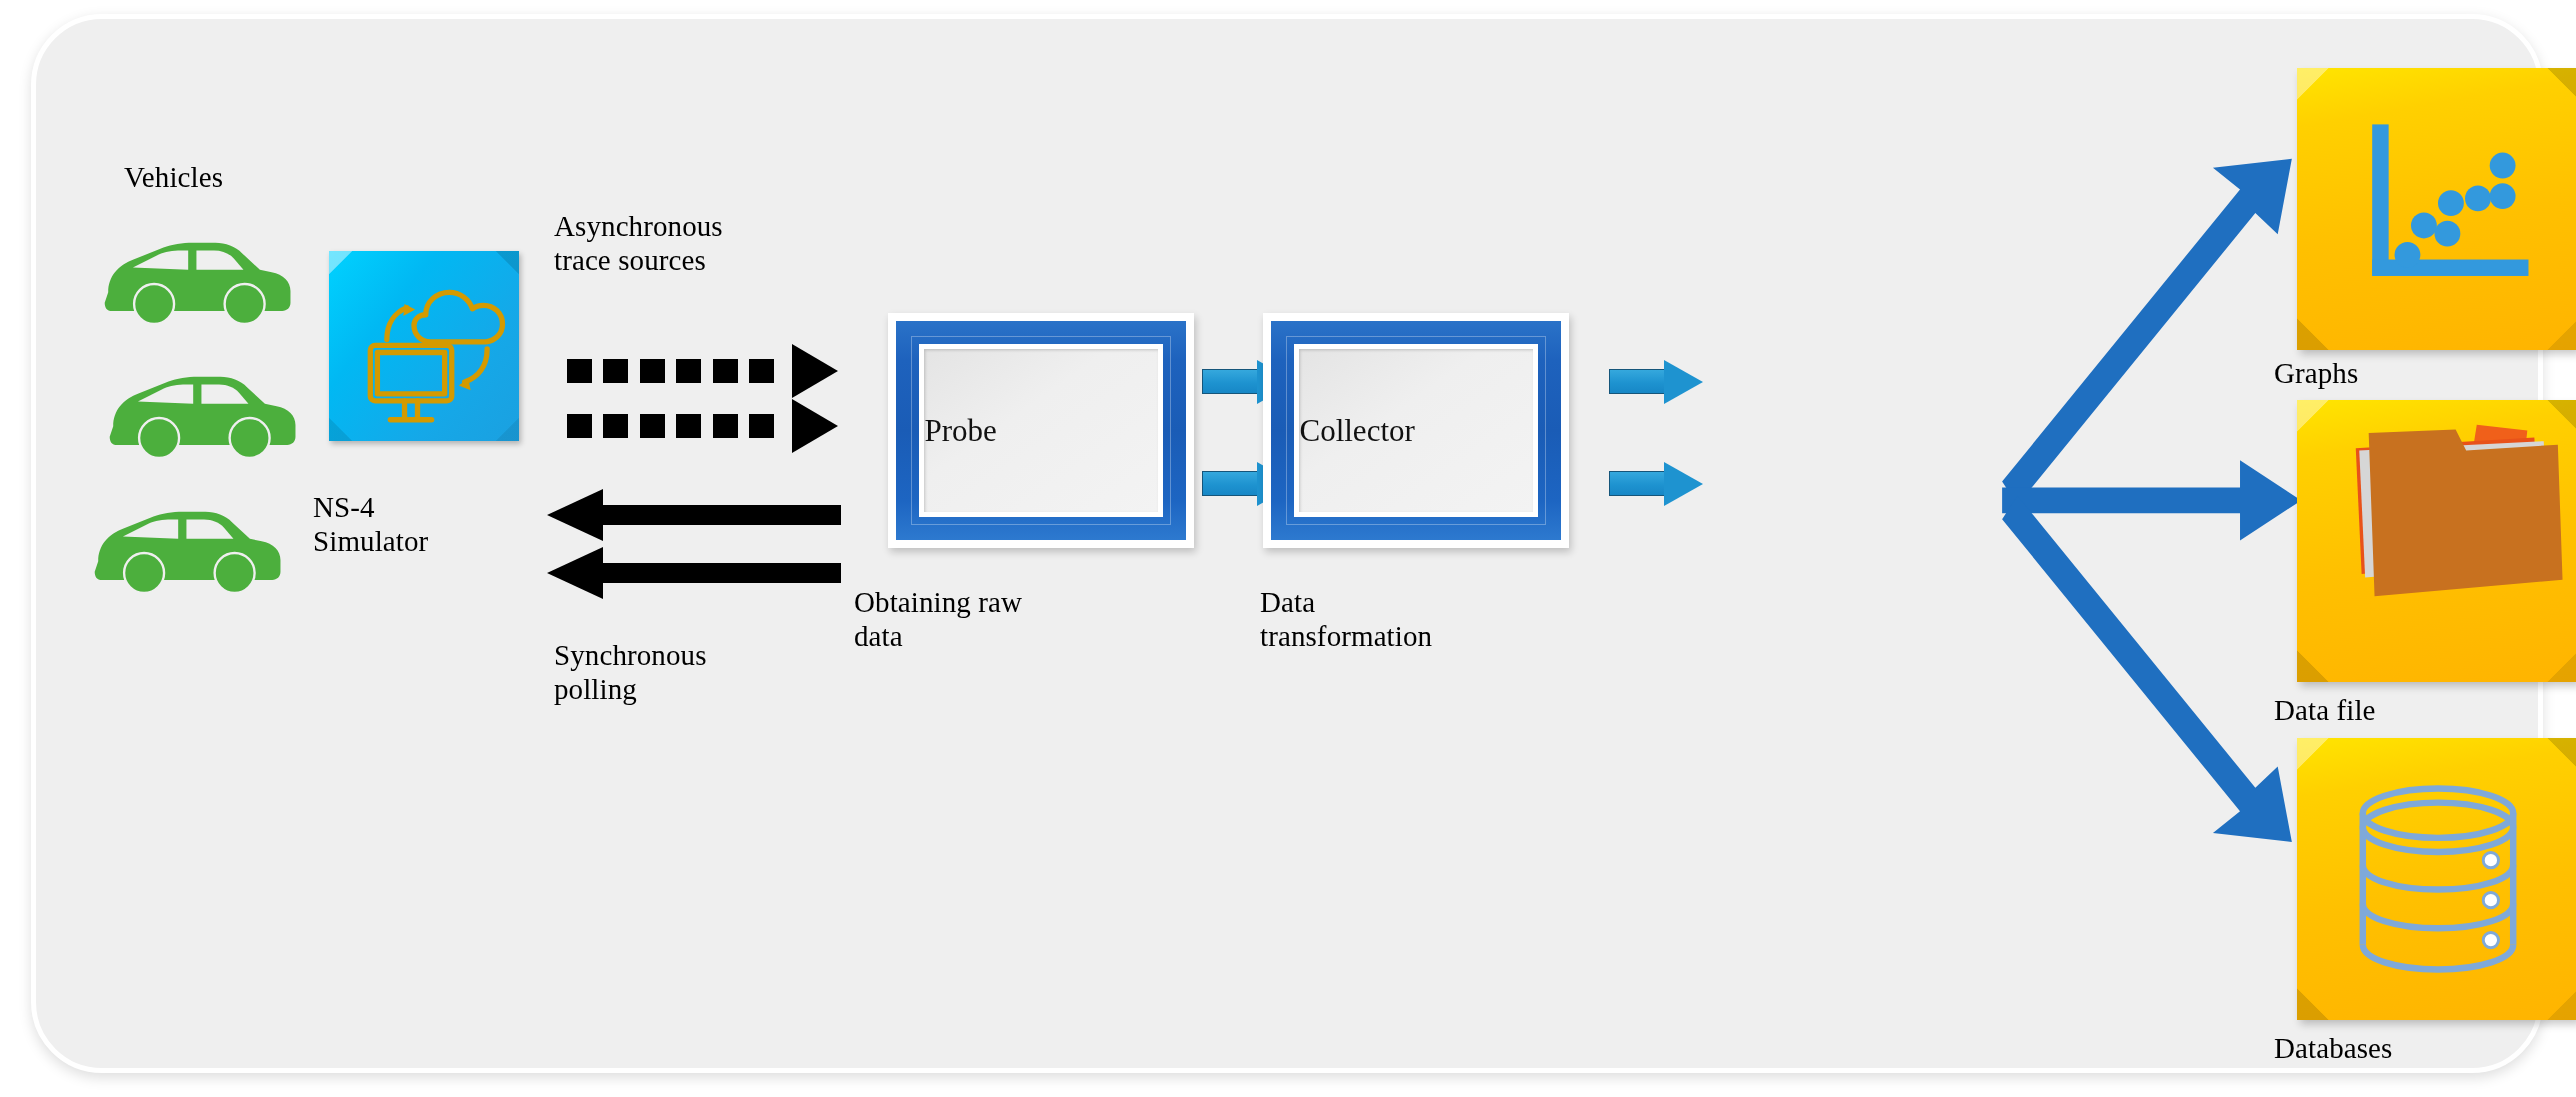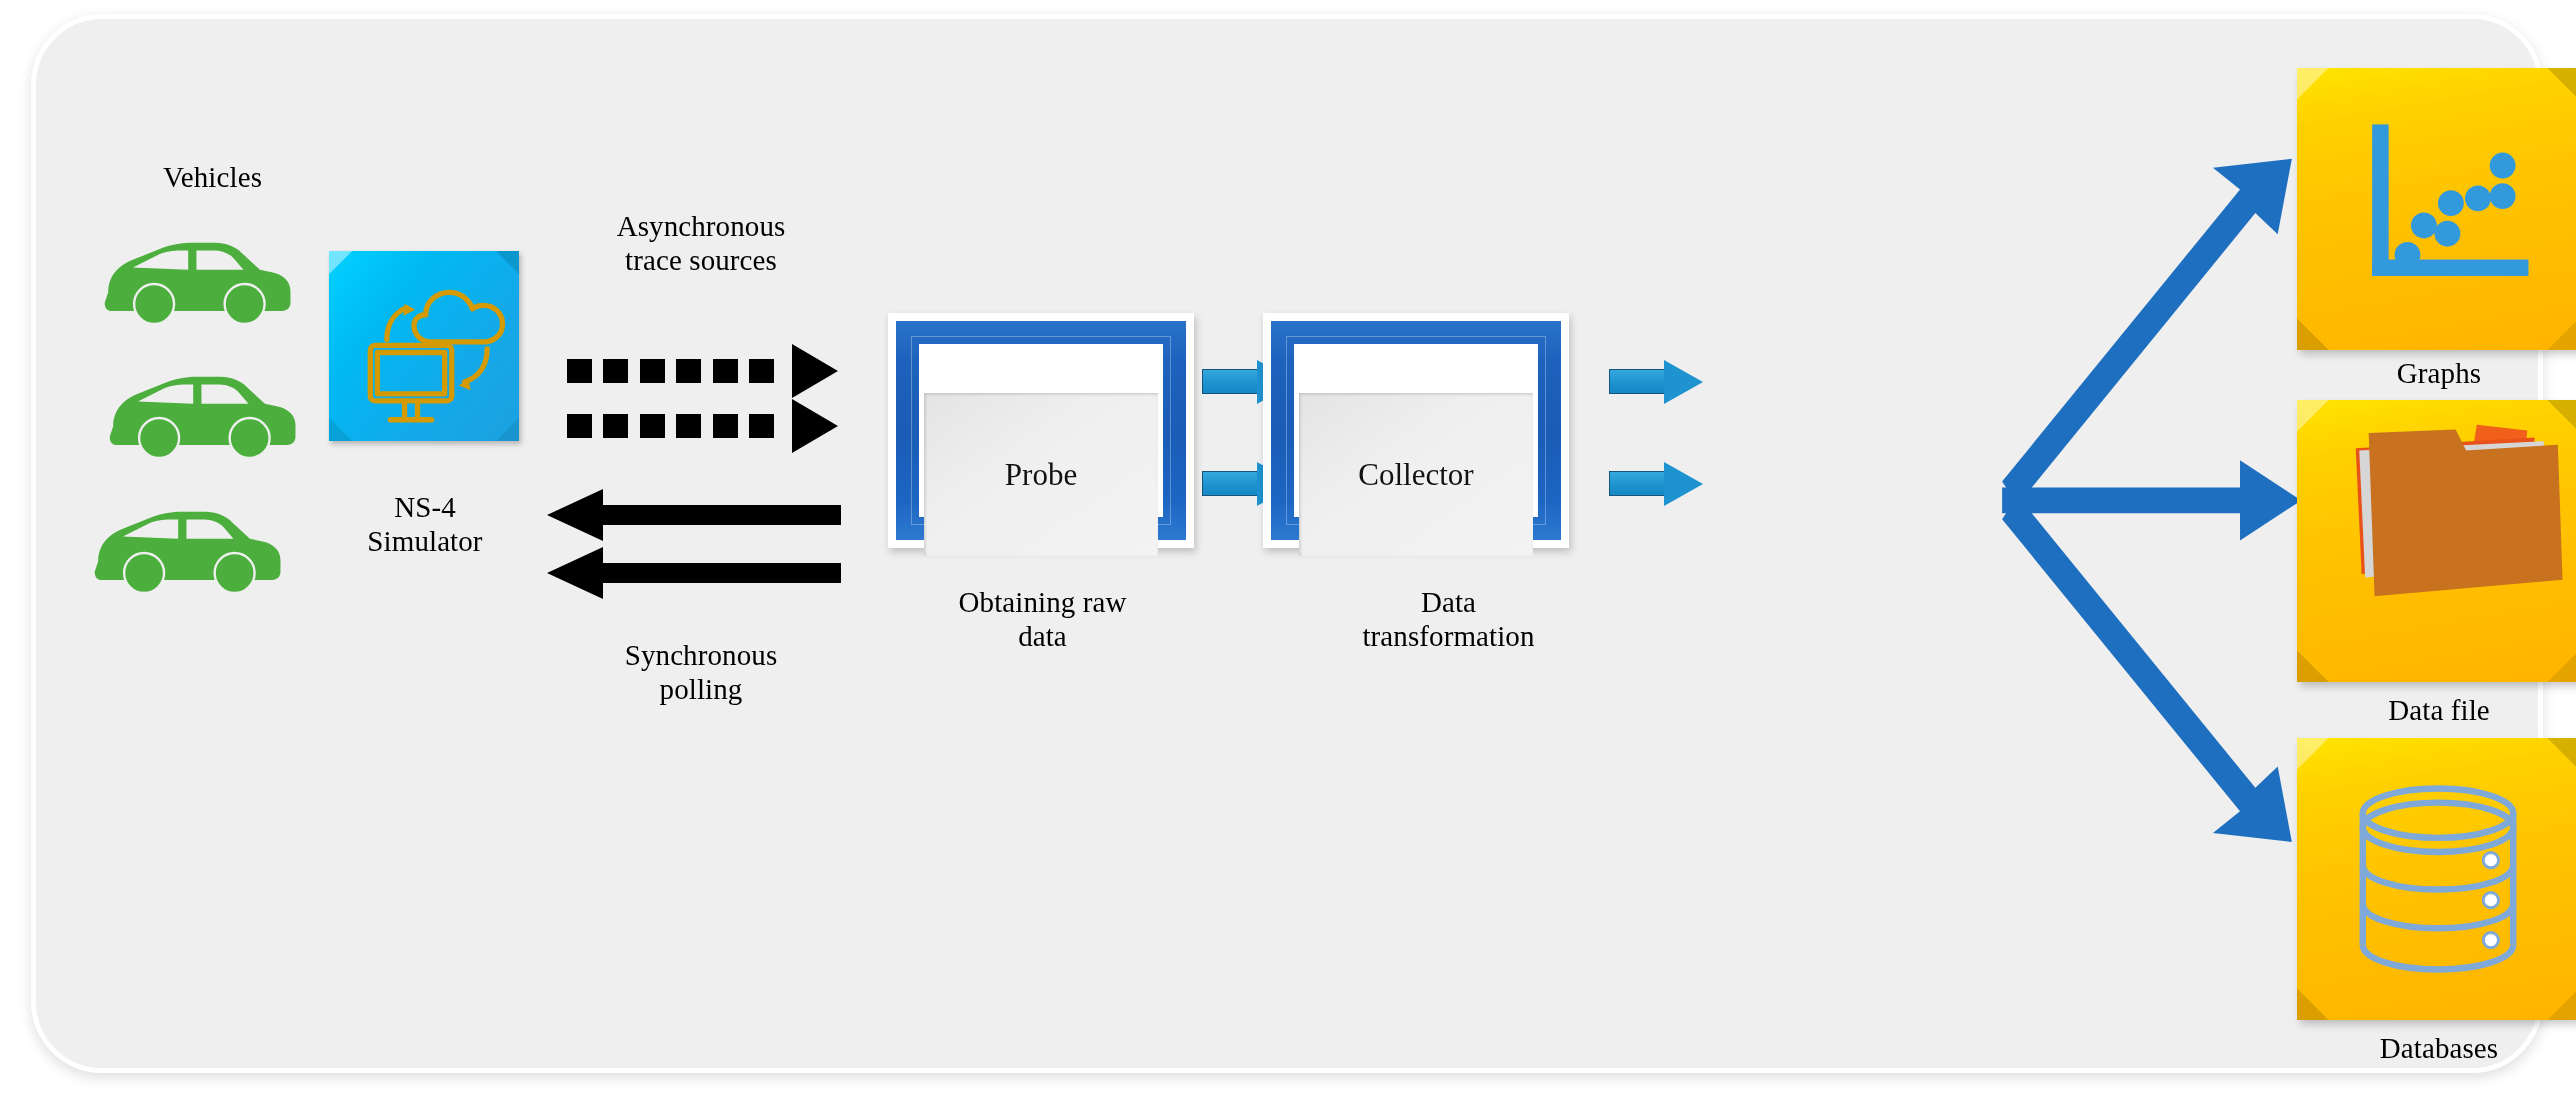--- a/index.html
+++ b/index.html
@@ -9,21 +9,21 @@
   
   #panel{
     position:absolute; left:31px; top:14px; width:2512px; height:1059px;
     background:#efefef; border-radius:71px;
     box-shadow:0 4.7px 13px rgba(0,0,0,.13);
     border:5.9px solid #ffffff;
     box-sizing:border-box;
   }
 
   
-  .lbl{position:absolute; color:#000; text-align:center; line-height:1.18;
+  .lbl{position:absolute; color:#000; text-align:left; line-height:1.18;
        white-space:pre-line; letter-spacing:0.1px;}
 
   
   #vehicles-title{left:88px; top:141px; width:177px; font-size:29px;}
   .car{position:absolute; width:194px; height:103px;}
   #car1{left:64px; top:212px;}
   #car2{left:69px; top:346px;}
   #car3{left:54px;  top:481px;}
 
   
@@ -69,21 +69,21 @@
   .frame .band{position:relative; width:100%; height:100%;
       background:linear-gradient(180deg,#2a72c8 0%,#1e62bd 18%,#1a5cb6 50%,#1d65c2 82%,#2d79cf 100%);
       box-sizing:border-box; padding:22.4px;}
   .frame .band::before{content:"";position:absolute;left:15.3px;right:15.3px;top:15.3px;bottom:15.3px;
       border:1.8px solid rgba(255,255,255,.30);}
   .frame .inner{position:relative; width:100%;height:100%;background:#ffffff;
       box-sizing:border-box;padding:5.9px;}
   .frame .canvas{width:100%;height:100%;
       background:linear-gradient(145deg,#e4e4e4 0%,#efefef 40%,#f3f3f3 100%);
       box-shadow:inset 1.2px 1.2px 2.9px rgba(0,0,0,.17);
-      display:flex;align-items:center;justify-content:center;margin-top:44px;}
+      display:flex;align-items:center;}
   .frame .canvas span{font-size:31px;color:#111;}
 
   #probe-frame{left:852px; top:294px;}
   #collector-frame{left:1227px; top:294px;}
   #aggregator-frame{left:1664px; top:294px;}
 
   #probe-caption{left:818px; top:566px; width:377px; font-size:29px;}
   #collector-caption{left:1224px; top:566px; width:377px; font-size:29px;}
   #aggregator-caption{left:1620px; top:566px; width:400px; font-size:29px;}
 

